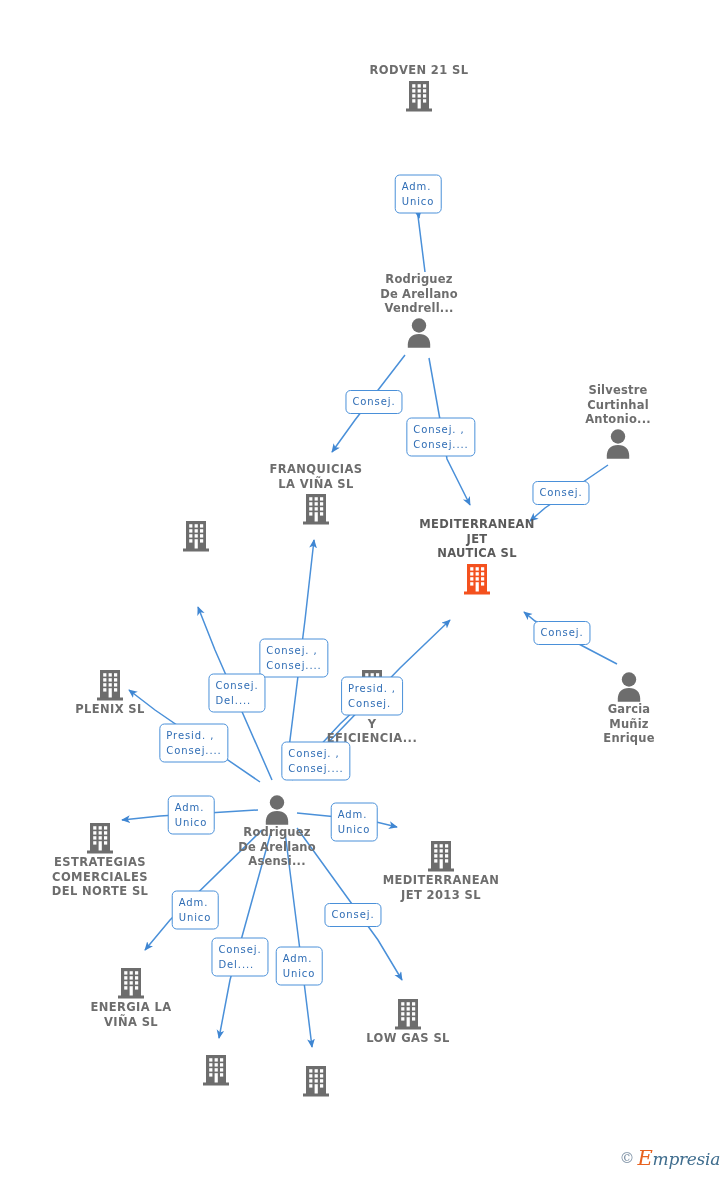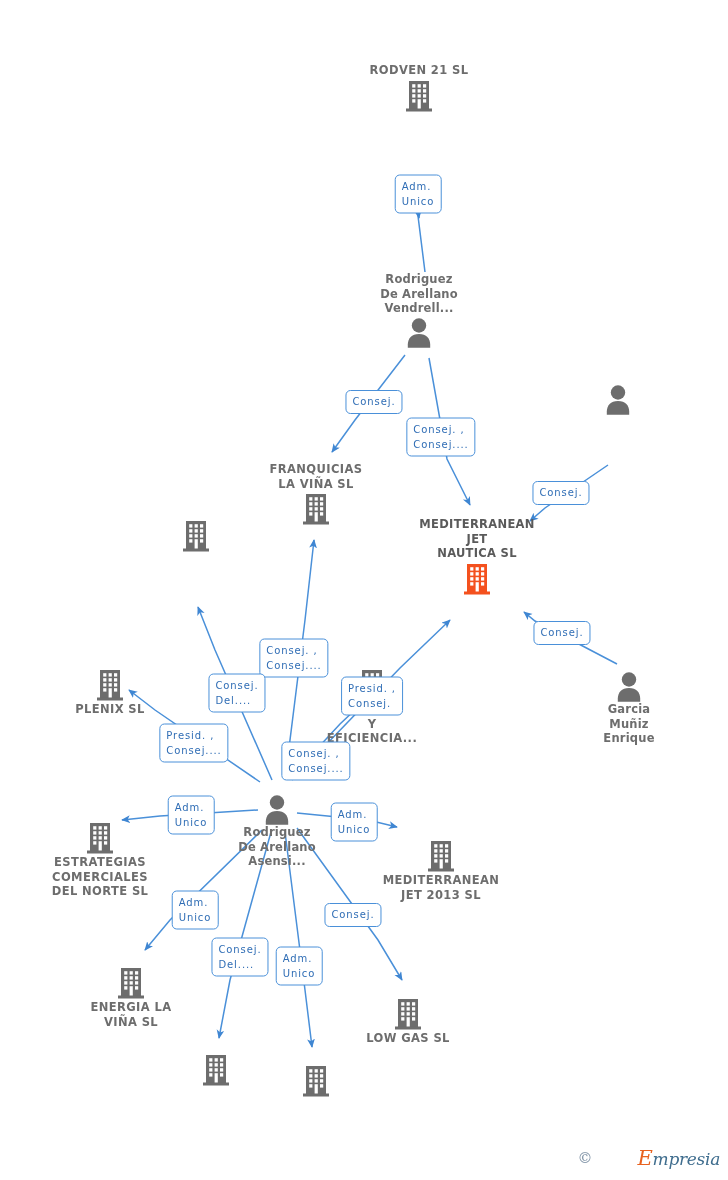--- a/index.html
+++ b/index.html
@@ -79,21 +79,20 @@
     color: #7b8fa3;
     font-size: 15px;
     font-family: "DejaVu Serif", serif;
   }
   .wm-text {
     font-family: "DejaVu Serif", serif;
     font-size: 17px;
     font-style: italic;
     color: #3f6d8e;
     letter-spacing: -0.3px;
-    margin-left: 42px;
   }
   .wm-text .wm-e {
     color: #e8621f;
     font-size: 21px;
   }
 </style>
 </head>
 <body>
 
 <div id="canvas">
@@ -151,20 +150,23 @@
 De Arellano
 Vendrell...</div>
         <svg width="30" height="31" viewBox="0 0 30 31" class="node-icon">
           <g fill="#6d6d6d">
             <circle cx="15" cy="8.5" r="7.2"></circle>
             <path d="M15 17 c-7.4 0 -11.2 4.6 -11.2 10.6 v3.2 h22.4 v-3.2 c0 -6 -3.8 -10.6 -11.2 -10.6 z"></path>
           </g>
         </svg>
       </div>
       <div class="node person" style="left: 618px; top: 383px; width: 170px; margin-left: 0px;">
+        <div class="node-label ">Silvestre
+Curtinhal
+Antonio...</div>
         <svg width="30" height="31" viewBox="0 0 30 31" class="node-icon">
           <g fill="#6d6d6d">
             <circle cx="15" cy="8.5" r="7.2"></circle>
             <path d="M15 17 c-7.4 0 -11.2 4.6 -11.2 10.6 v3.2 h22.4 v-3.2 c0 -6 -3.8 -10.6 -11.2 -10.6 z"></path>
           </g>
         </svg>
       </div>
       <div class="node company" style="left: 316px; top: 462px; width: 170px; margin-left: 0px;">
         <div class="node-label company">FRANQUICIAS
 LA VIÑA SL</div>

